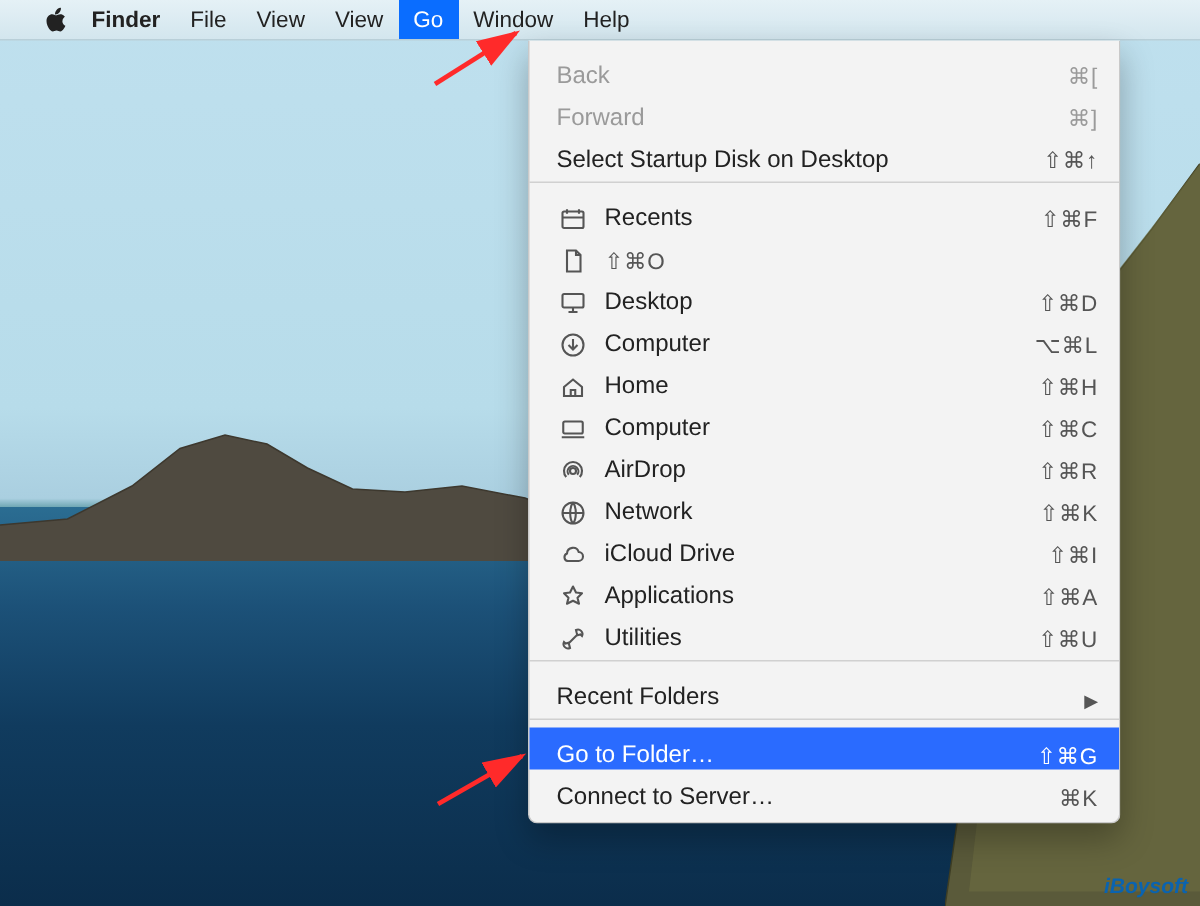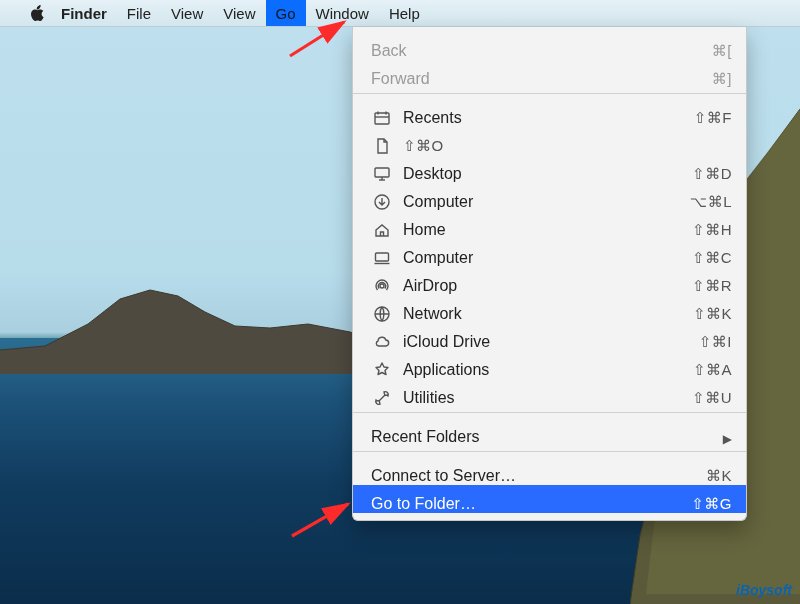--- a/index.html
+++ b/index.html
@@ -14,21 +14,21 @@
   .island{position:absolute;left:0;top:42%;width:370px;height:120px;}
   .island svg{width:100%;height:100%}
   .cliff{position:absolute;right:0;top:18%;width:170px;height:82%}
   .cliff svg{width:100%;height:100%}
   
   .menubar{position:absolute;top:0;left:0;right:0;height:27px;
     background:linear-gradient(#e5f1f6,#d3e6ee);color:#222;display:flex;align-items:center;
     padding:0 20px;font-size:15px;border-bottom:1px solid #b9cfd8}
   .menubar .item{padding:0 10px;height:100%;display:flex;align-items:center;cursor:default}
   .menubar .apple{font-size:16px;padding-right:6px}
-  .menubar .active{background:#0a6dff;color:#0f172a}
+  .menubar .active{background:#0a6dff;color:#ffffff}
   
   .menu{position:absolute;top:27px;left:352px;width:395px;background:#f3f3f3;
     border:1px solid #c9c9c9;border-top:none;border-radius:0 0 6px 6px;
     box-shadow:0 10px 22px rgba(0,0,0,.28);font-size:16px;color:var(--menu-text);
     padding:5px 0 7px}
   .row{display:flex;align-items:flex-end;height:28px;padding:0 14px 0 18px;cursor:default}
   .row .icon{width:22px;height:18px;margin-right:10px;display:flex;align-items:center;justify-content:center}
   .row .label{flex:1}
   .row .sc{color:#555;font-size:15px;letter-spacing:.5px}
   .row.disabled{color:var(--disabled)}
@@ -85,20 +85,24 @@
 
   <div class="menu" id="go-menu">
       <div class="row disabled noicon">
         <span class="label">Back</span>
         <span class="sc">⌘[</span>
       </div>
       <div class="row disabled noicon">
         <span class="label">Forward</span>
         <span class="sc">⌘]</span>
       </div>
+      <div class="row noicon">
+        <span class="label">Select Startup Disk on Desktop</span>
+        <span class="sc">⇧⌘↑</span>
+      </div>
       <div class="sep"></div>
       <div class="row">
         <span class="icon">
           <svg class="ic" viewBox="0 0 18 18">
             <rect x="2" y="4" width="14" height="11" rx="1" stroke="#555" stroke-width="1.4" fill="none"></rect>
             <line x1="2" y1="8" x2="16" y2="8" stroke="#555" stroke-width="1.4" fill="none"></line>
             <line x1="5" y1="2.5" x2="5" y2="5.5" stroke="#555" stroke-width="1.4" fill="none"></line>
             <line x1="13" y1="2.5" x2="13" y2="5.5" stroke="#555" stroke-width="1.4" fill="none"></line>
           </svg>
         </span>
@@ -203,27 +207,27 @@
         </span>
         <span class="label">Utilities</span>
         <span class="sc">⇧⌘U</span>
       </div>
       <div class="sep"></div>
       <div class="row noicon">
         <span class="label">Recent Folders</span>
         <span class="arrow-tri">▶</span>
       </div>
       <div class="sep"></div>
+      <div class="row noicon hl">
+        <span class="label">Go to Folder…</span>
+        <span class="sc">⇧⌘G</span>
+      </div>
       <div class="row noicon">
         <span class="label">Connect to Server…</span>
         <span class="sc">⌘K</span>
-      </div>
-      <div class="row noicon hl">
-        <span class="label">Go to Folder…</span>
-        <span class="sc">⇧⌘G</span>
       </div>
     </div>
 
   <div class="ann" style="left:290px;top:18px">
     <svg width="70" height="40">
       <defs>
           <marker id="ah1" markerWidth="10" markerHeight="10" refX="8" refY="3" orient="auto">
         <path d="M0,0 L9,3 L0,6 Z" fill="#ff2a2a"></path>
           </marker>
         </defs>

